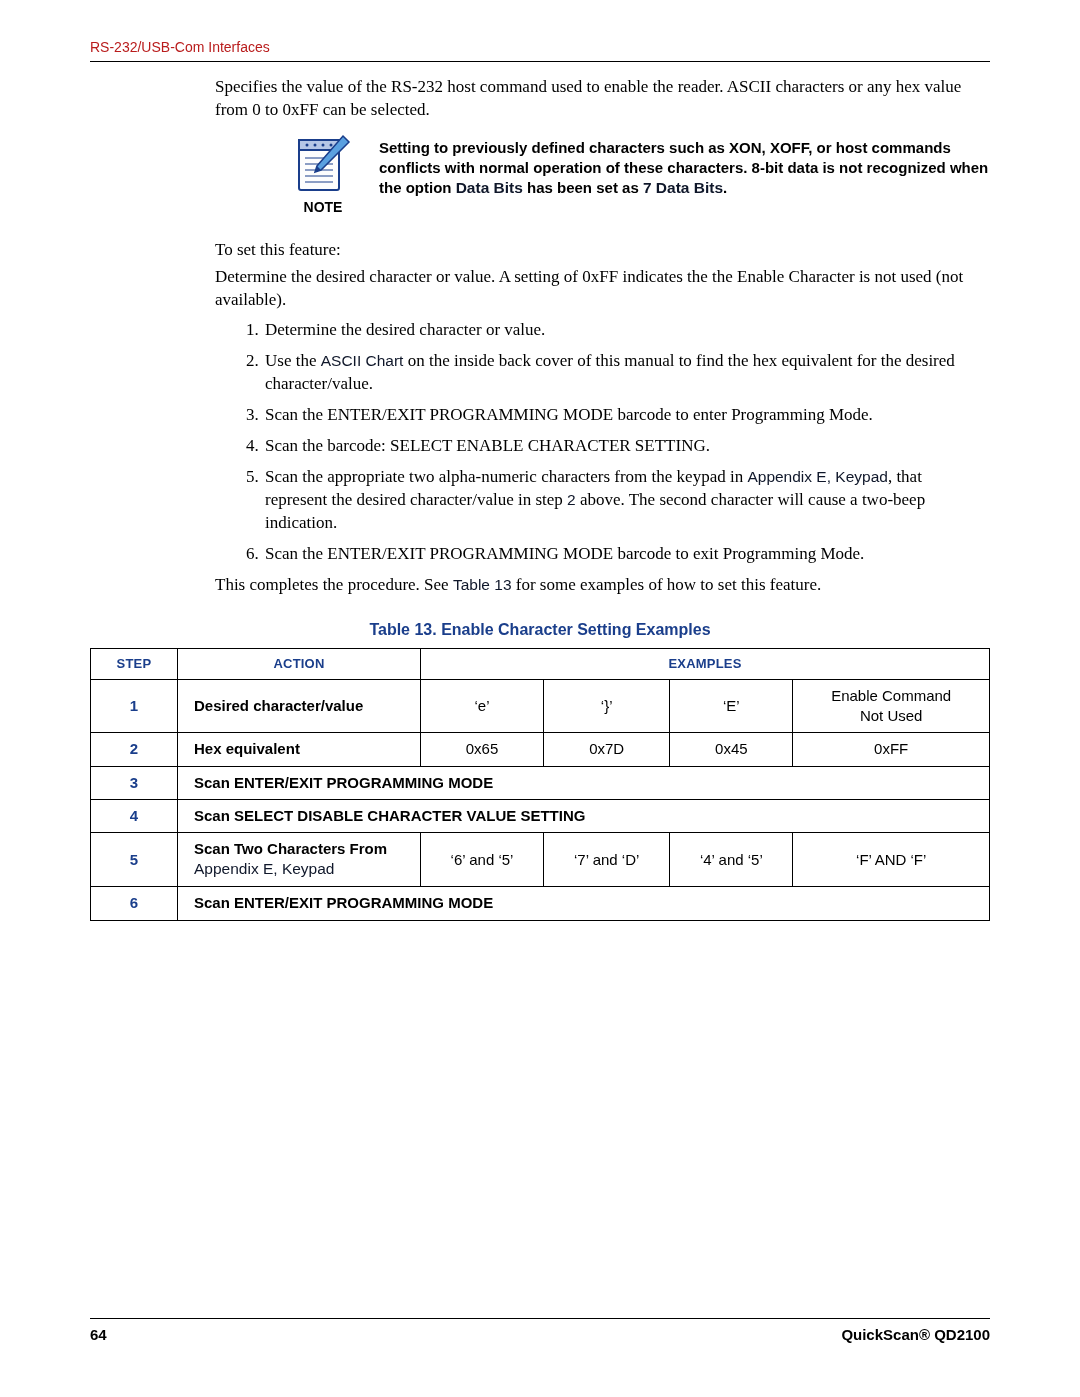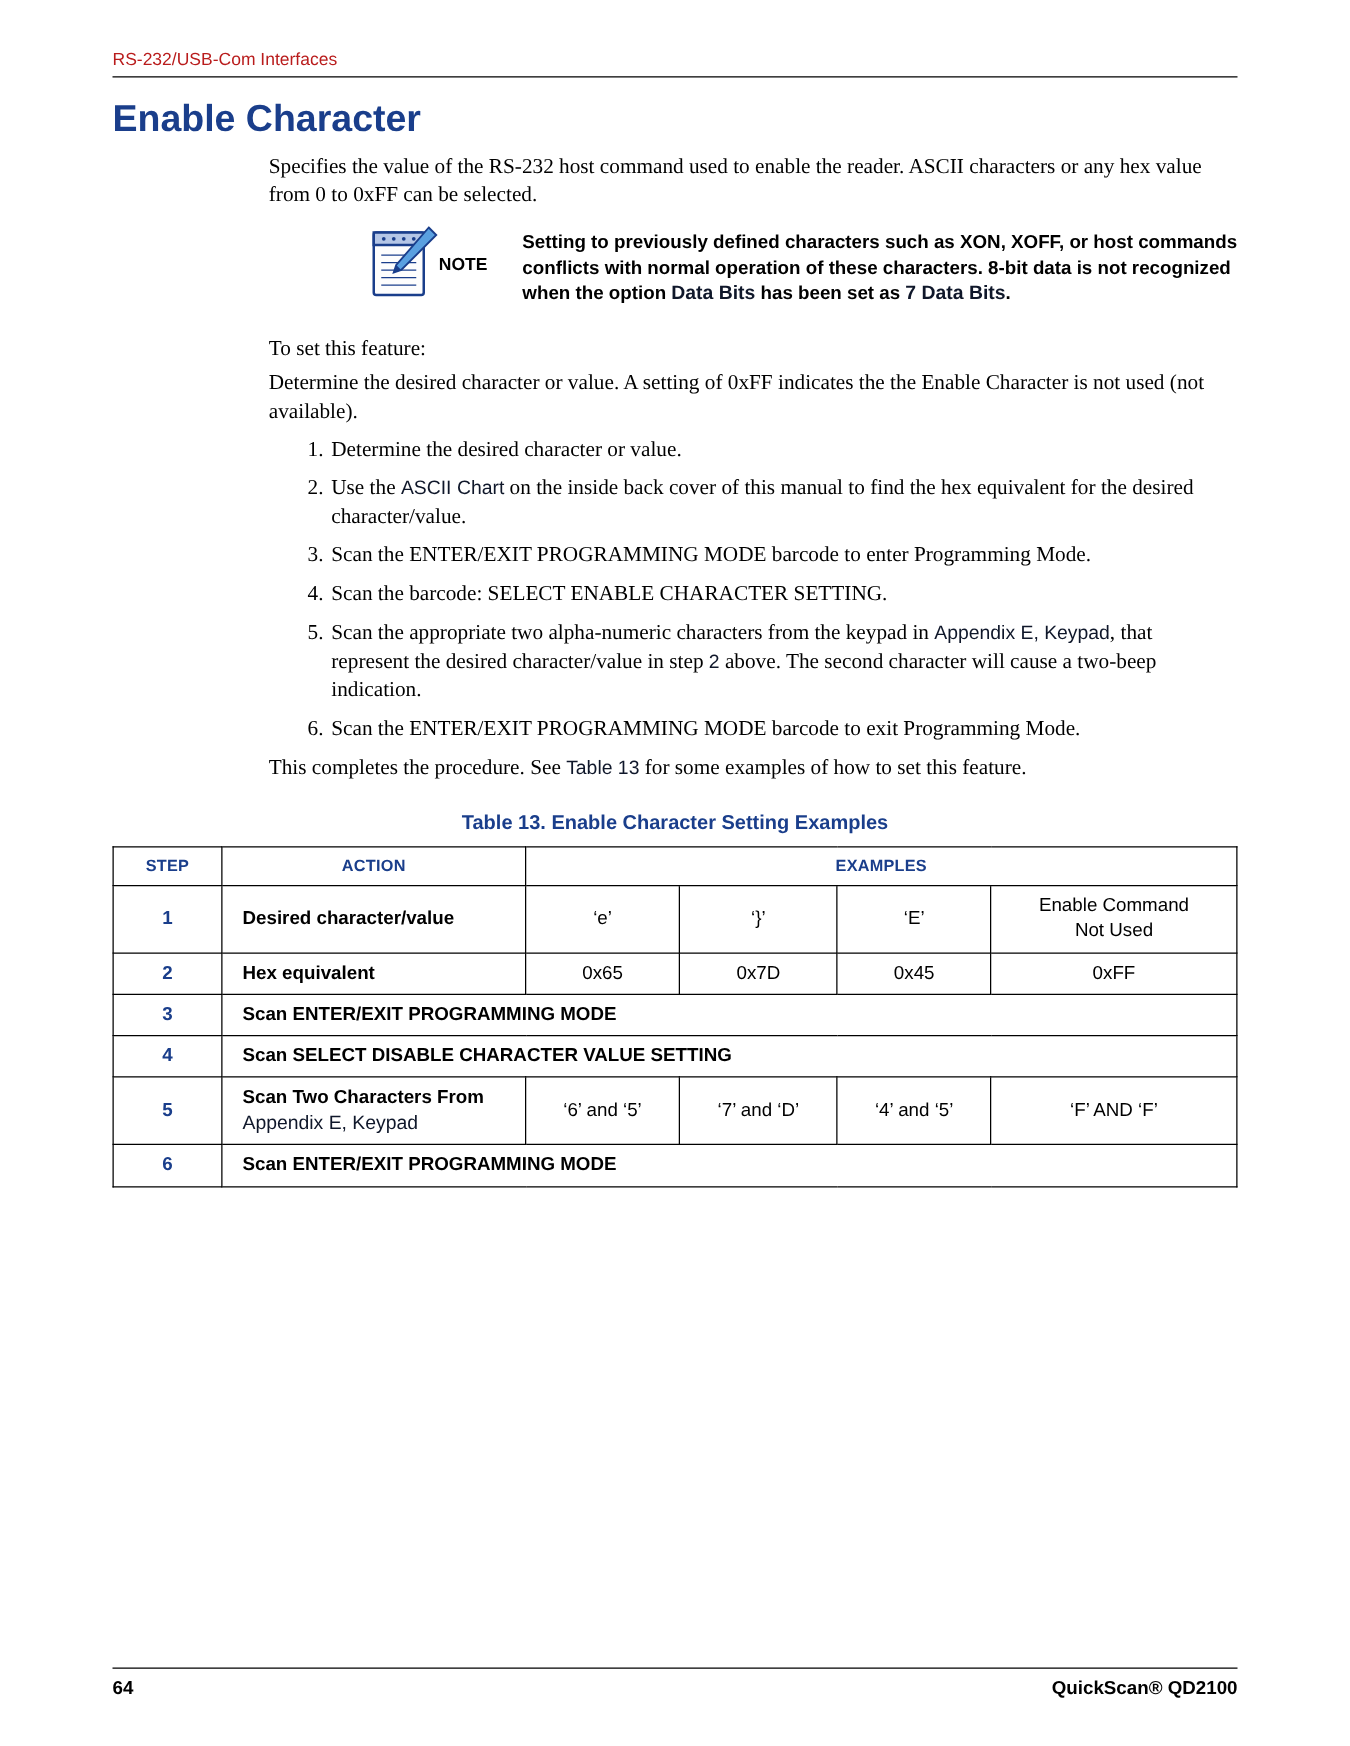--- a/index.html
+++ b/index.html
@@ -44,21 +44,21 @@
   }
   
   .note-block {
     display: flex;
     align-items: flex-start;
     gap: 28px;
     margin: 8px 0 22px 0;
   }
   .note-icon-col {
     display: flex;
-    flex-direction: row;
+    flex-direction: column;
     align-items: center;
     flex: 0 0 auto;
     margin-left: 80px;
   }
   .note-label {
     font-family: Arial, sans-serif;
     font-weight: 700;
     font-size: 14px;
     margin-top: 4px;
   }
@@ -118,21 +118,21 @@
     width: 54px;
   }
   table.ex .action-cell {
     font-weight: 700;
   }
   table.ex .center { text-align: center; }
   .footer {
     position: absolute;
     left: 90px;
     right: 90px;
-    bottom: 36px;
+    bottom: 52px;
     margin-top: 23px;
   }
   .footer-rule {
     border: none;
     border-top: 1px solid #000;
     margin: 0 0 6px 0;
   }
   .footer-row {
     display: flex;
     justify-content: space-between;
@@ -142,21 +142,20 @@
   .footer-row .pnum { font-weight: 700; }
   .footer-row .prod { font-weight: 700; }
 </style>
 </head>
 <body>
 
 <div class="page">
   <div class="running-header">RS-232/USB-Com Interfaces</div>
   <hr class="rule">
 
-  <h1 class="section-title">Enable Character</h1>
 
   <div class="body-indent">
     <p class="intro">Specifies the value of the RS-232 host command used to enable the reader. ASCII characters or any hex value from 0 to 0xFF can be selected.</p>
 
     <div class="note-block">
       <div class="note-icon-col">
         <svg width="56" height="62" viewBox="0 0 56 62">
           <rect x="4" y="8" width="40" height="50" rx="2" fill="#fdfdfd" stroke="#1a3e8b" stroke-width="2"></rect>
           <rect x="4" y="8" width="40" height="10" fill="#b5c6e6" stroke="#1a3e8b" stroke-width="2"></rect>
           <circle cx="12" cy="13" r="1.5" fill="#1a3e8b"></circle>

